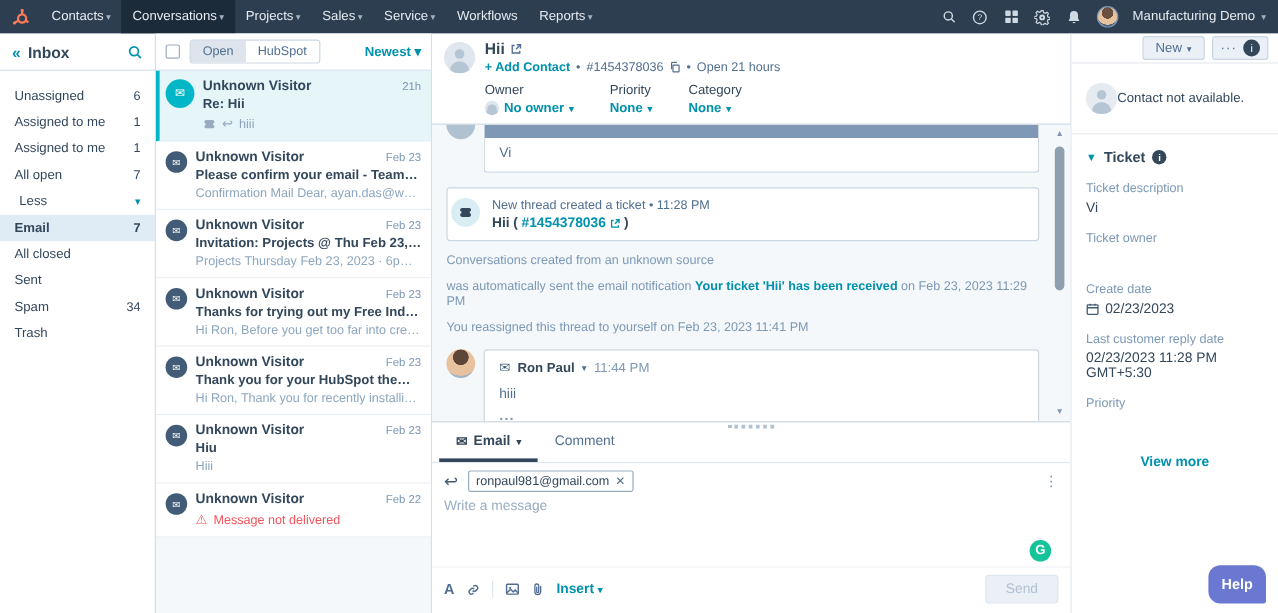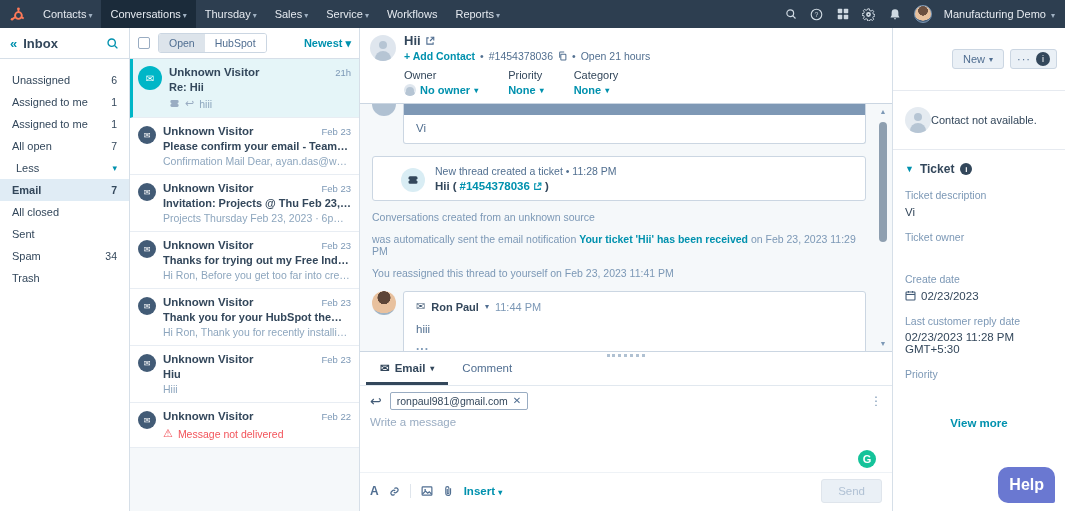--- a/index.html
+++ b/index.html
@@ -69,21 +69,21 @@
   .meta-value { font-size:11px; color:#0091ae; font-weight:bold; margin-top:3px; display:flex; align-items:center; gap:4px; cursor:pointer; }
   .mini-person { width:12px; height:12px; border-radius:50%; background:#dfe6ee; position:relative; overflow:hidden; display:inline-block; }
 
   .thread { flex:1; background:#f5f8fa; position:relative; padding:0 26px 0 12px; overflow:hidden; }
   .partial-wrap { display:flex; gap:7px; }
   .partial-avatar { width:24px; height:24px; border-radius:50%; background:#b0c1d2; margin-top:-12px; }
   .partial-card { flex:1; background:#fff; border:1px solid #cbd6e2; border-top:none; border-radius:0 0 3px 3px; }
   .partial-bar { height:11px; background:#7e98b5; }
   .partial-body { padding:7px 12px 9px; font-size:11.5px; color:#516f90; }
 
-  .event-card { background:#fff; border:1px solid #cbd6e2; border-radius:3px; margin-top:12px; padding:8px 28px; display:flex; gap:10px; align-items:flex-end; }
+  .event-card { background:#fff; border:1px solid #cbd6e2; border-radius:3px; margin-top:12px; padding:8px 3px; display:flex; gap:10px; align-items:flex-start; }
   .event-icon { width:24px; height:24px; min-width:24px; border-radius:50%; background:#d9edf4; display:flex; align-items:center; justify-content:center; color:#33475b; }
   .event-title { font-size:10.5px; color:#516f90; }
   .event-link { font-size:11.5px; font-weight:bold; color:#33475b; margin-top:3px; display:flex; align-items:center; gap:3px; }
 
   .sys-line { text-align:left; font-size:10.5px; color:#7c98b6; margin-top:10px; }
   .sys-link { color:#0091ae; font-weight:bold; cursor:pointer; }
 
   .msg-row { display:flex; gap:7px; margin-top:12px; }
   .msg-avatar { width:24px; height:24px; min-width:24px; border-radius:50%; background:radial-gradient(circle at 50% 28%, #5d4537 0 30%, #e8c19e 32% 72%, #9fb4c6 74%); }
   .msg-card { flex:1; background:#fff; border:1px solid #cbd6e2; border-radius:3px; }
@@ -112,37 +112,37 @@
   .write-area textarea::placeholder { color:#99acc2; }
   .grammarly { position:absolute; right:16px; bottom:4px; width:18px; height:18px; border-radius:50%; background:#15c39a; color:#fff; font-size:11px; font-weight:bold; display:flex; align-items:center; justify-content:center; }
   .composer-toolbar { display:flex; align-items:center; gap:10px; padding:6px 10px 8px; border-top:1px solid #eef2f6; }
   .tool-ico { color:#506e91; font-size:12px; display:flex; align-items:center; cursor:pointer; }
   .tool-sep { width:1px; height:14px; background:#dfe5ec; }
   .insert-btn { color:#0091ae; font-weight:bold; font-size:11.5px; cursor:pointer; }
   .send-btn { margin-left:auto; background:#eaf0f6; color:#b0c1d4; border:1px solid #dfe5ec; border-radius:3px; font-size:11.5px; padding:5px 16px; cursor:default; }
 
   
   .panel { width:172px; min-width:172px; background:#fff; position:relative; display:flex; flex-direction:column; }
-  .panel-top { display:flex; justify-content:flex-end; gap:6px; padding:21px 8px; border-bottom:1px solid #e6eaf0; }
+  .panel-top { display:flex; justify-content:flex-end; gap:6px; padding:2px 8px; border-bottom:1px solid #e6eaf0; }
   .btn-new { border:1px solid #cbd6e2; background:#eaf0f6; border-radius:3px; padding:3px 10px; font-size:11px; color:#506e91; cursor:pointer; display:flex; align-items:center; gap:4px; }
   .btn-group { border:1px solid #cbd6e2; background:#eaf0f6; border-radius:3px; padding:2px 6px; display:flex; align-items:center; gap:5px; cursor:pointer; }
   .more-dots { color:#506e91; font-size:11px; letter-spacing:1px; }
   .info-badge { width:14px; height:14px; border-radius:50%; background:#33475b; color:#fff; font-size:9px; display:flex; align-items:center; justify-content:center; }
   .contact-block { display:flex; align-items:center; gap:0; padding:16px 12px; border-bottom:1px solid #e6eaf0; }
   .contact-avatar { width:26px; height:26px; min-width:26px; border-radius:50%; background:#e5ebf1; position:relative; overflow:hidden; }
   .contact-msg { font-size:11px; color:#33475b; }
   .ticket-sec { padding:12px 12px 0; }
   .sec-header { display:flex; align-items:center; gap:6px; font-weight:bold; font-size:12px; color:#33475b; }
   .sec-caret { color:#0091ae; font-size:9px; cursor:pointer; }
   .info-ico { width:12px; height:12px; border-radius:50%; background:#33475b; color:#fff; font-size:8px; display:flex; align-items:center; justify-content:center; }
   .field { margin-top:13px; }
   .field-label { font-size:10.5px; color:#7c98b6; }
   .field-value { font-size:11.5px; color:#33475b; margin-top:4px; min-height:13px; display:flex; align-items:center; gap:5px; }
   .view-more { text-align:center; color:#0091ae; font-weight:bold; font-size:11.5px; margin-top:20px; cursor:pointer; }
-  .help-btn { position:absolute; right:10px; bottom:8px; background:#6a78d1; color:#fff; font-weight:bold; font-size:16px; padding:9px 11px; border-radius:10px 10px 2px 10px; cursor:pointer; }
+  .help-btn { position:absolute; right:10px; bottom:8px; background:#6a78d1; color:#fff; font-weight:bold; font-size:12px; padding:9px 11px; border-radius:10px 10px 2px 10px; cursor:pointer; }
 
   svg { display:block; }
 </style>
 </head>
 <body>
 
 <div class="navbar">
   <span class="nav-logo">
     <svg width="15" height="15" viewBox="0 0 16 16">
         <g fill="none" stroke="#ff7a59" stroke-width="2">
@@ -150,21 +150,21 @@
           <line x1="9" y1="5.4" x2="9" y2="1.5"></line>
           <line x1="5.9" y1="10.8" x2="2.3" y2="12.8"></line>
           <line x1="12.1" y1="10.8" x2="14.6" y2="12.3"></line>
         </g>
         <circle cx="9" cy="1.8" r="1.4" fill="#ff7a59"></circle>
         <circle cx="2.2" cy="13" r="1.4" fill="#ff7a59"></circle>
       </svg>
   </span>
   <span class="nav-item"><span>Contacts</span><span class="nav-caret">▾</span></span>
   <span class="nav-item active"><span>Conversations</span><span class="nav-caret">▾</span></span>
-  <span class="nav-item"><span>Thursday</span><span class="nav-caret">▾</span></span>
+  <span class="nav-item"><span>Projects</span><span class="nav-caret">▾</span></span>
   <span class="nav-item"><span>Sales</span><span class="nav-caret">▾</span></span>
   <span class="nav-item"><span>Service</span><span class="nav-caret">▾</span></span>
   <span class="nav-item"><span>Workflows</span></span>
   <span class="nav-item"><span>Reports</span><span class="nav-caret">▾</span></span>
   <span class="nav-right">
     <span class="nav-ico">
         <svg width="12" height="12" viewBox="0 0 16 16">
           <circle cx="7" cy="7" r="4.5" fill="none" stroke="#cfd9e2" stroke-width="1.6"></circle>
           <line x1="10.5" y1="10.5" x2="14" y2="14" stroke="#cfd9e2" stroke-width="1.6"></line>
         </svg>

